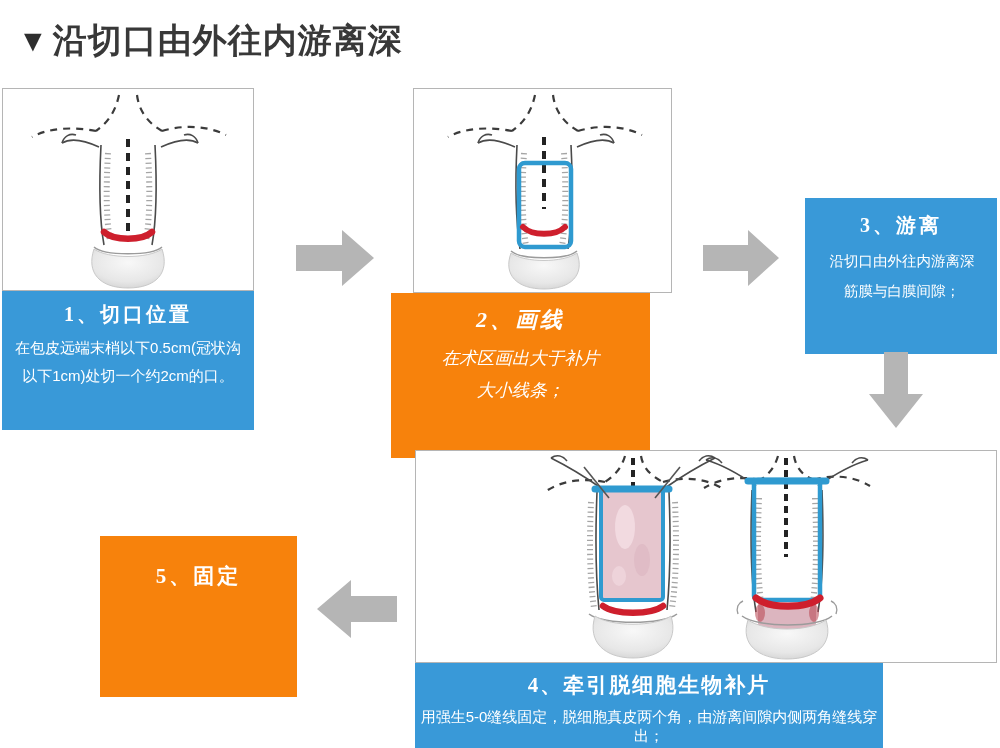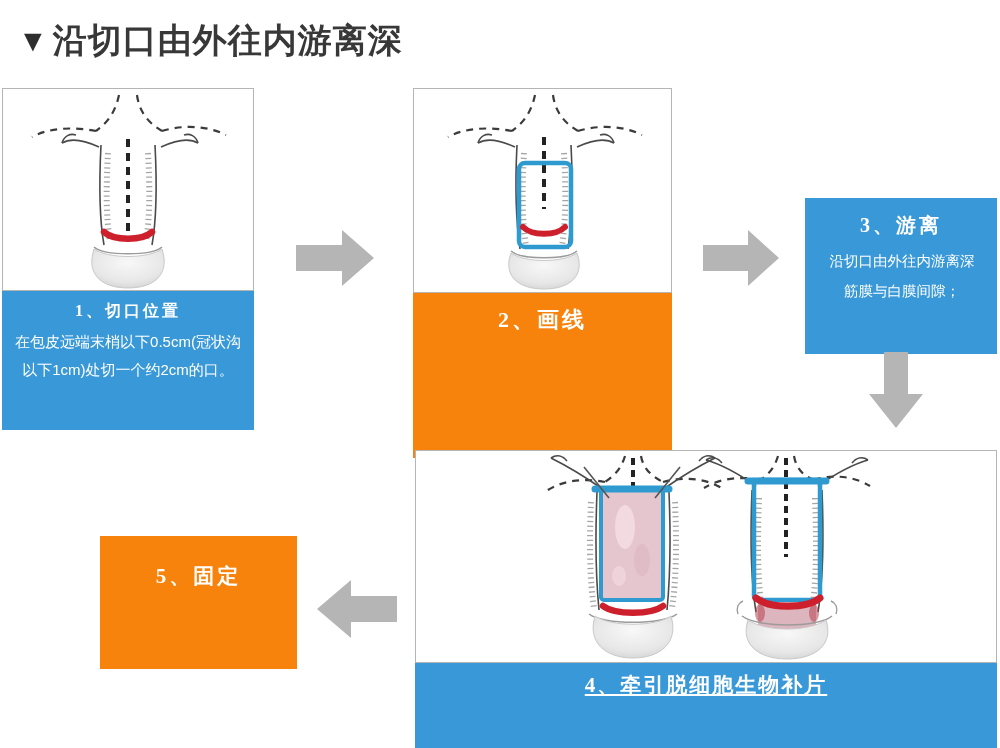--- a/index.html
+++ b/index.html
@@ -32,36 +32,36 @@
   .step-box { position: absolute; color: #ffffff; }
   .step-box.blue   { background: #3999d8; }
   .step-box.orange { background: #f7820c; }
   .step-title {
     font-family: "Liberation Serif", "DejaVu Serif", serif;
     font-weight: bold; text-align: center; letter-spacing: 3px;
   }
   .step-body { white-space: pre-line; }
 
   #step1 { left: 2px;   top: 291px; width: 252px; height: 139px; }
-  #step1 .step-title { font-size: 16px; padding-top: 10px; }
+  #step1 .step-title { font-size: 20px; padding-top: 10px; }
   #step1 .step-body  { font-size: 15px; line-height: 1.85; padding: 6px 12px 0 12px; text-align: center; }
 
-  #step2 { left: 413px; top: 293px; width: 259px; height: 165px; }
+  #step2 { left: 391px; top: 293px; width: 259px; height: 165px; font-style: italic; }
   #step2 .step-title { font-size: 22px; padding-top: 12px; }
   #step2 .step-body  { font-size: 17.5px; line-height: 1.8; padding-top: 8px; text-align: center; }
 
   #step3 { left: 805px; top: 198px; width: 192px; height: 156px; }
   #step3 .step-title { font-size: 20px; padding-top: 14px; }
   #step3 .step-body  { font-size: 14.5px; line-height: 2.05; padding: 8px 12px 0 14px; text-align: center; }
 
-  #step4 { left: 415px; top: 663px; width: 582px; height: 85px; text-decoration: underline; }
+  #step4 { left: 415px; top: 663px; width: 468px; height: 85px; }
   #step4 .step-title { font-size: 21px; padding-top: 8px; letter-spacing: 2px; }
   #step4 .step-body  { font-size: 15px; padding-top: 9px; text-align: center; }
 
-  #step5 { left: 100px; top: 536px; width: 197px; height: 133px; }
+  #step5 { left: 100px; top: 536px; width: 197px; height: 161px; }
   #step5 .step-title { font-size: 21px; padding-top: 26px; }
   #step5 .step-body  { font-size: 19px; padding-top: 12px; text-align: center; letter-spacing: 1px; }
 
   
   .flow-arrow { position: absolute; }
   .flow-arrow svg { display: block; }
 </style>
 </head>
 <body>
 
@@ -145,20 +145,22 @@
           <stop offset="65%" stop-color="#e7e7e7"></stop>
           <stop offset="100%" stop-color="#cfcfcf"></stop>
       </radialGradient>
     </defs>
     <path d="M97,164 C89,186 103,200 130,200 C157,200 171,186 163,164 C149,174 111,174 97,164 Z" fill="url(#g2)" stroke="#c9c9c9" stroke-width="1"></path>
   </svg>
 </div>
 
 <div id="step2" class="step-box orange">
   <div class="step-title">2、画线</div>
+  <div class="step-body">在术区画出大于补片
+大小线条；</div>
 </div>
 
 <div class="flow-arrow" style="left:703px; top:230px;">
   <svg width="76" height="56" viewBox="0 0 76 56">
       <polygon points="0,15 45,15 45,0 76,28 45,56 45,41 0,41" fill="#b5b5b5"></polygon>
     </svg>
 </div>
 
 <div id="step3" class="step-box blue">
   <div class="step-title">3、游离</div>
@@ -248,20 +250,21 @@
           <stop offset="65%" stop-color="#e7e7e7"></stop>
           <stop offset="100%" stop-color="#cfcfcf"></stop>
       </radialGradient>
     </defs>
     <path d="M62,168 C54,192 72,207 101,207 C130,207 148,192 140,168 C122,180 80,180 62,168 Z" fill="url(#g4)" stroke="#c9c9c9" stroke-width="1"></path>
   </svg>
 </div>
 
 <div id="step4" class="step-box blue">
   <div class="step-title">4、牵引脱细胞生物补片</div>
+  <div class="step-body">用强生5-0缝线固定，脱细胞真皮两个角，由游离间隙内侧两角缝线穿出；</div>
 </div>
 
 <div id="step5" class="step-box orange">
   <div class="step-title">5、固定</div>
 </div>
 
 <div class="flow-arrow" style="left:317px; top:580px;">
   <svg width="80" height="58" viewBox="0 0 80 58">
       <polygon points="80,16 34,16 34,0 0,29 34,58 34,42 80,42" fill="#b5b5b5"></polygon>
     </svg>

